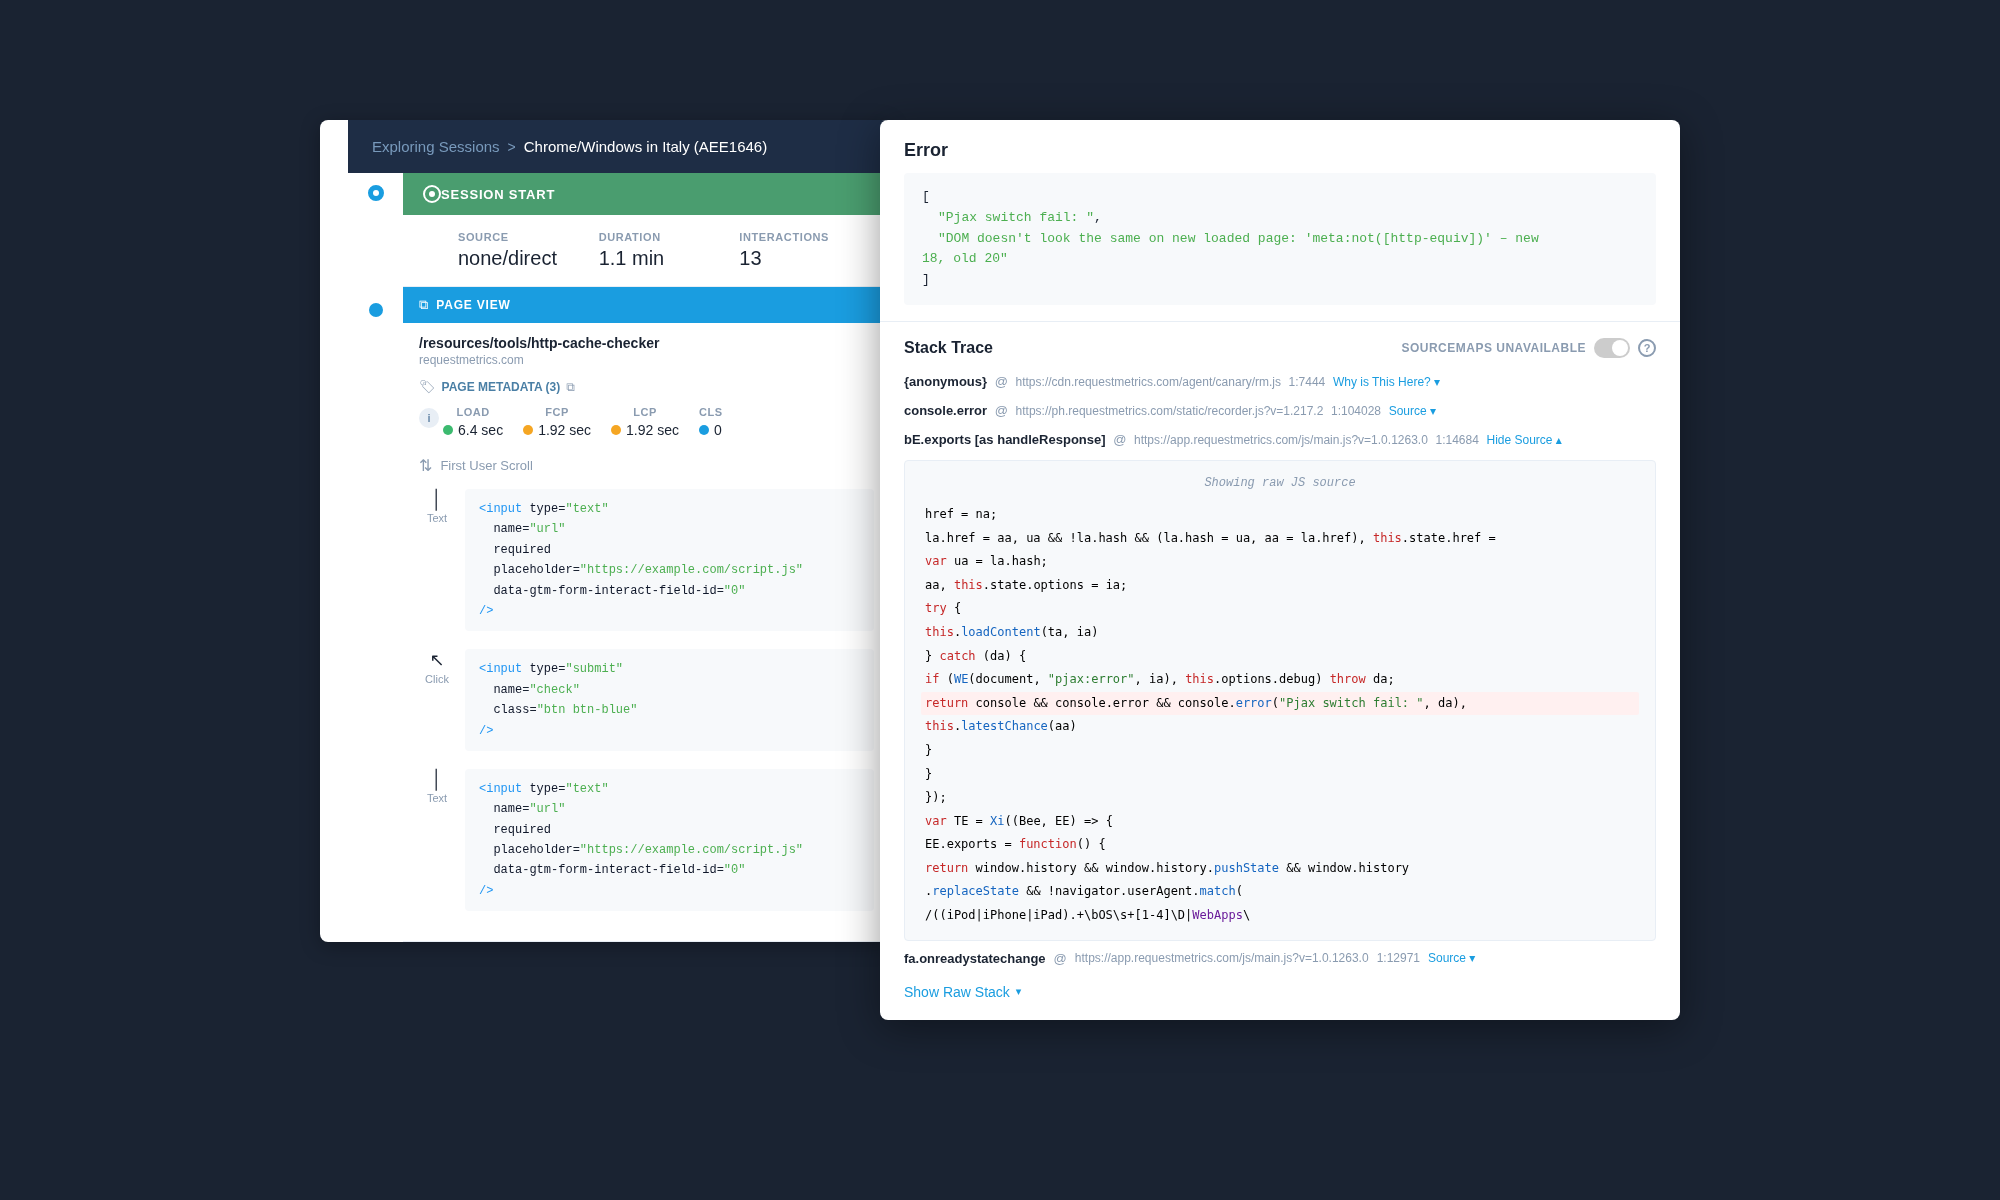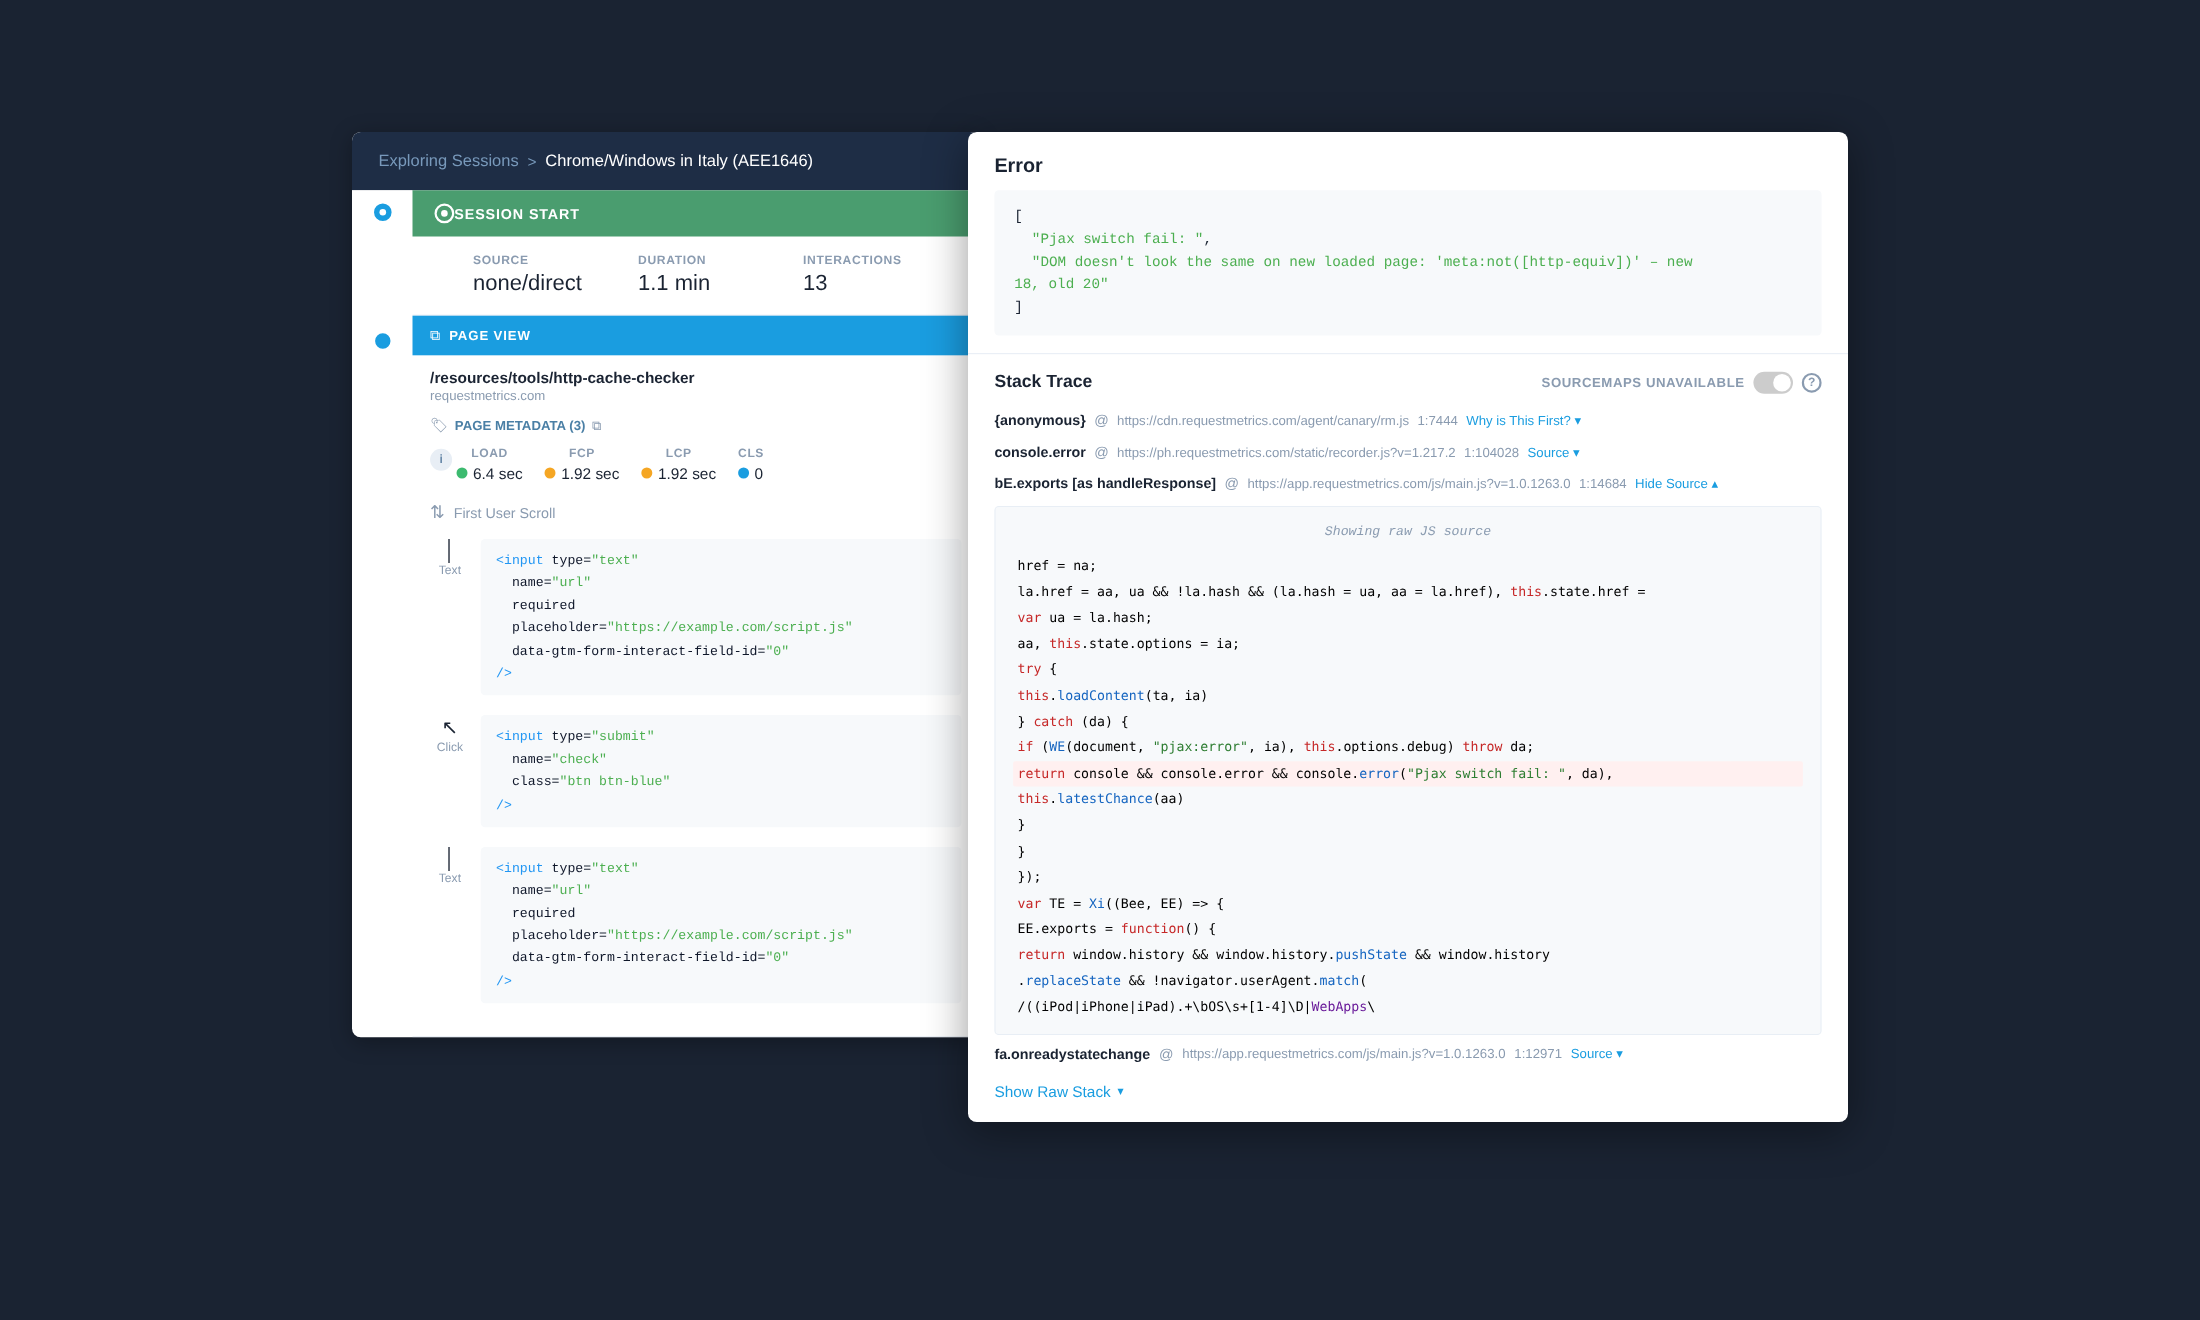--- a/index.html
+++ b/index.html
@@ -26,20 +26,21 @@
 
     
     .left-panel {
       width: 570px;
       background: #ffffff;
       border-radius: 8px;
       overflow: hidden;
       box-shadow: 0 4px 20px rgba(0,0,0,0.3);
       z-index: 1;
       margin-right: -10px;
+      padding-left: 28px;
     }
 
     .breadcrumb-bar {
       background: #1e2d45;
       padding: 18px 24px;
       display: flex;
       align-items: center;
       gap: 8px;
     }
 
@@ -658,21 +659,21 @@
           <div class="toggle-switch"></div>
           <div class="help-icon">?</div>
         </div>
       </div>
 
       <div class="stack-frame">
         <span class="frame-name">{anonymous}</span>
         <span class="frame-at">@</span>
         <span class="frame-url">https://cdn.requestmetrics.com/agent/canary/rm.js</span>
         <span class="frame-location">1:7444</span>
-        <a class="frame-link">Why is This First? ▾</a>
+        <a class="frame-link">Why is This Here? ▾</a>
       </div>
 
       <div class="stack-frame">
         <span class="frame-name">console.error</span>
         <span class="frame-at">@</span>
         <span class="frame-url">https://ph.requestmetrics.com/static/recorder.js?v=1.217.2</span>
         <span class="frame-location">1:104028</span>
         <a class="frame-link">Source ▾</a>
       </div>
 

